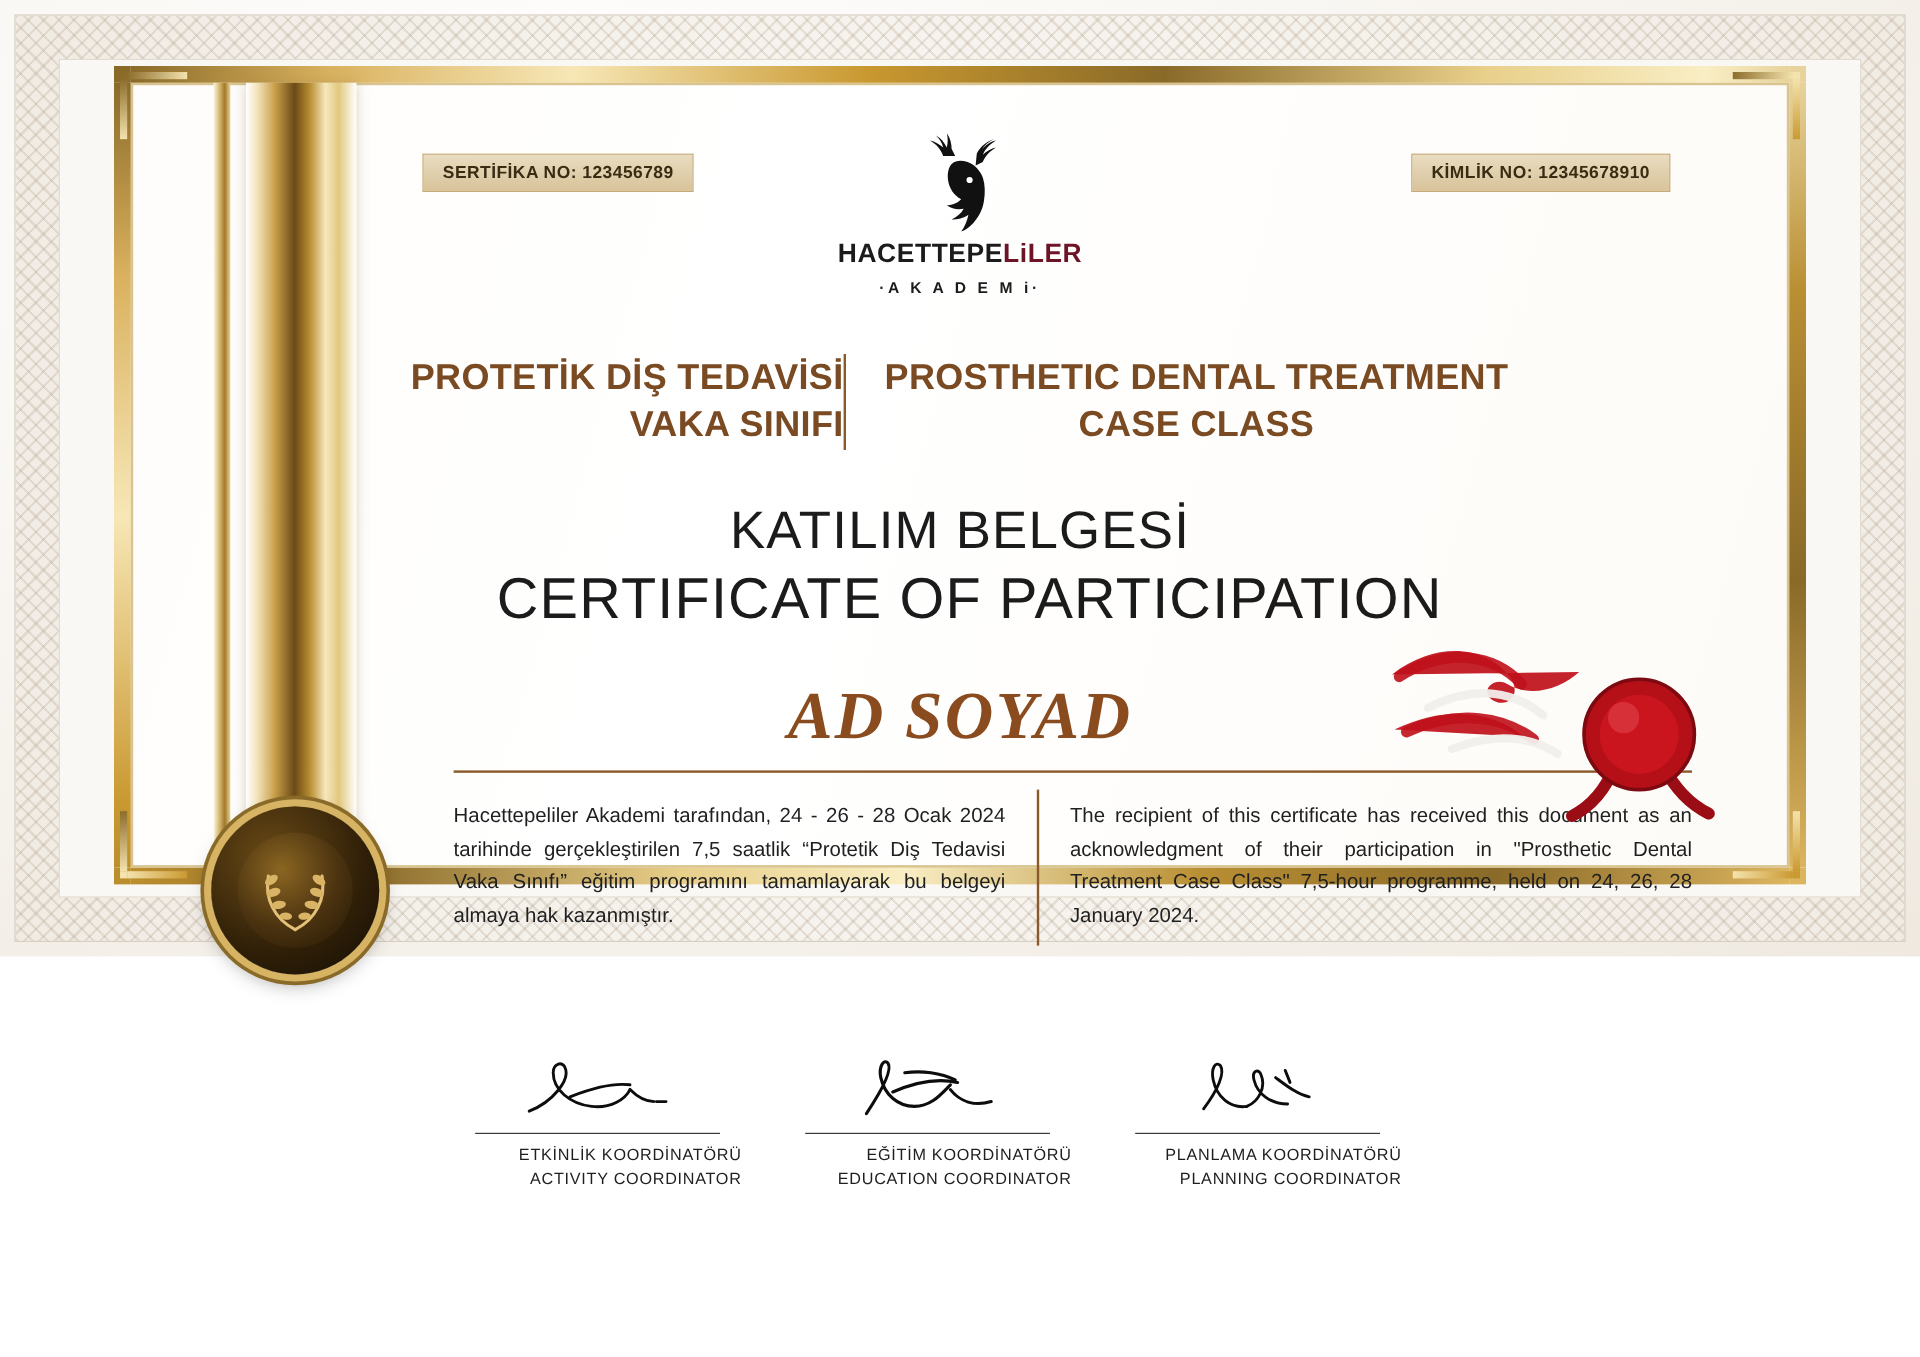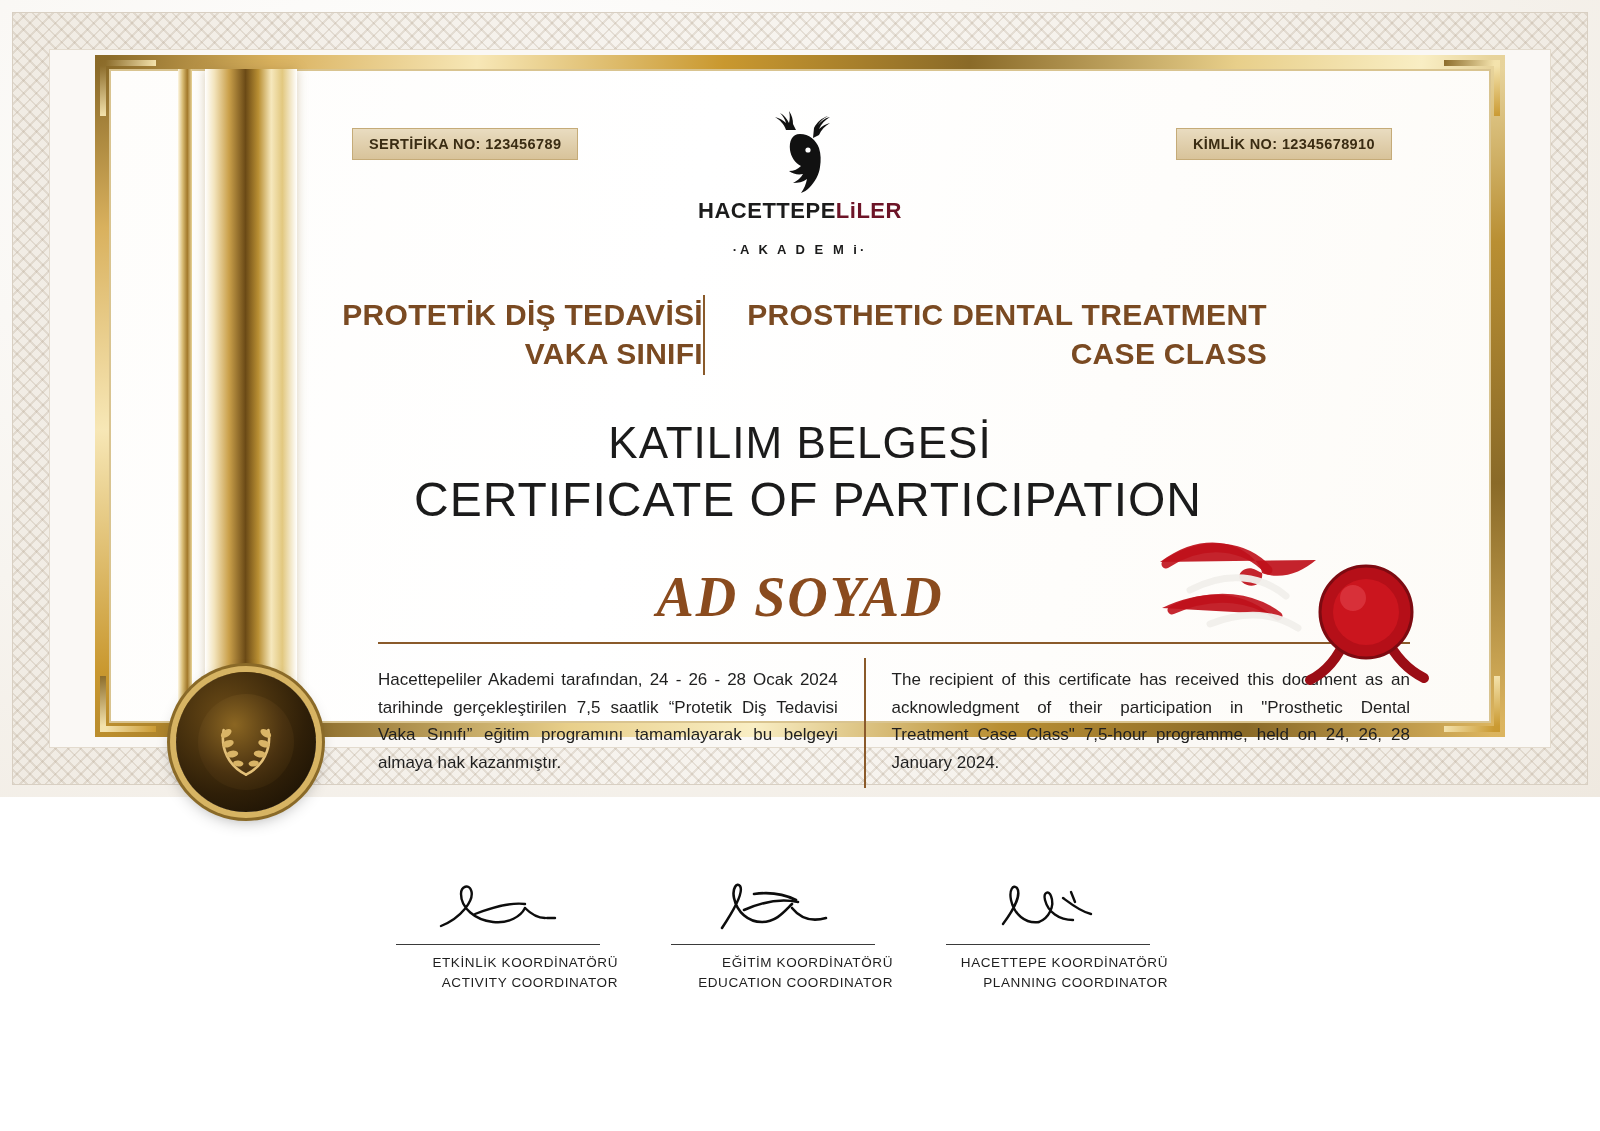--- a/index.html
+++ b/index.html
@@ -107,36 +107,36 @@
     position:absolute;left:0;right:0;top:110px;
     display:flex;flex-direction:column;align-items:center;text-align:right;
   }
   .logo-mark{width:120px;height:86px;}
   .logo-name{
     font-size:22px;font-weight:bold;letter-spacing:.5px;
     color:#6d1427;margin-top:2px;
   }
   .logo-name .dark{color:#1b1b1b;}
   .logo-sub{
-    font-size:13px;font-weight:bold;letter-spacing:3px;color:#1b1b1b;margin-top:18px;
+    font-size:13px;font-weight:bold;letter-spacing:3px;color:#1b1b1b;margin-top:8px;
   }
 
   
   .course{
     position:absolute;left:0;right:0;top:295px;
     display:flex;justify-content:center;align-items:flex-start;
     color:#7a4a22;
   }
   .course-tr{
     width:370px;text-align:right;font-size:30px;font-weight:bold;
     line-height:1.3;letter-spacing:.3px;
   }
   .course-div{width:2px;background:#8a5a2a;height:80px;}
   .course-en{
-    width:540px;text-align:right;font-size:30px;font-weight:bold;
+    width:540px;text-align:center;font-size:30px;font-weight:bold;
     line-height:1.3;letter-spacing:.3px;padding-left:22px;
   }
 
   
   .main-title{
     position:absolute;left:0;right:0;top:415px;text-align:center;
     color:#1b1b1b;
   }
   .main-title .l1{font-size:44px;letter-spacing:1px;line-height:1.25;}
   .main-title .l2{font-size:48px;letter-spacing:1px;line-height:1.25;padding-left:16px;}
@@ -307,21 +307,21 @@
           <g fill="none" stroke="#0d0d0d" stroke-width="2.4" stroke-linecap="round">
             <path d="M40 50 C52 34 58 20 54 14 C50 10 46 16 48 26 C51 40 62 50 76 48"></path>
             <path d="M76 48 C86 44 92 32 88 22 C86 16 80 18 82 26 C85 38 96 46 110 46"></path>
             <path d="M100 24 C108 30 118 38 128 40"></path>
             <path d="M108 18 l4 10"></path>
           </g>
         </svg>
       </div>
       <div class="sig-line"></div>
       <div class="sig-role">
-        <div>HACETTEPE KOORDİNATÖRÜ</div>
+        <div>PLANLAMA KOORDİNATÖRÜ</div>
         <div>PLANNING COORDINATOR</div>
       </div>
     </div>
 
   </div>
 
   <div class="wax">
     <svg width="300" height="180" viewBox="0 0 300 180" aria-hidden="true">
       <g fill="#c0111b" opacity=".92">
         <path d="M10 50 C50 20 90 28 108 52 C120 68 104 80 92 70 C84 62 96 52 106 58 C126 70 150 62 166 48"></path>

